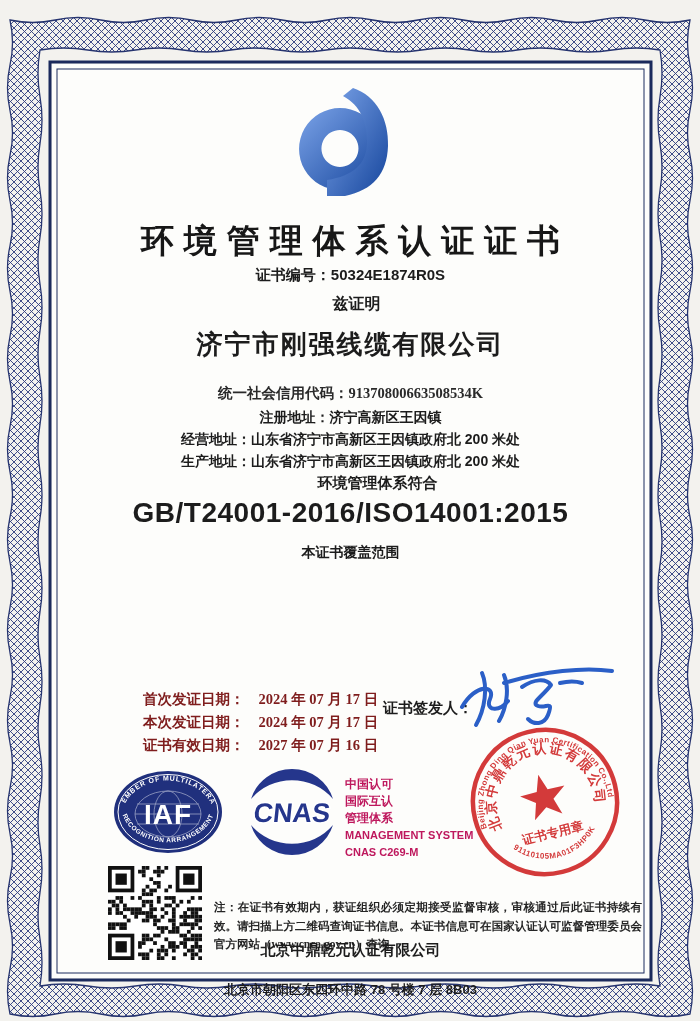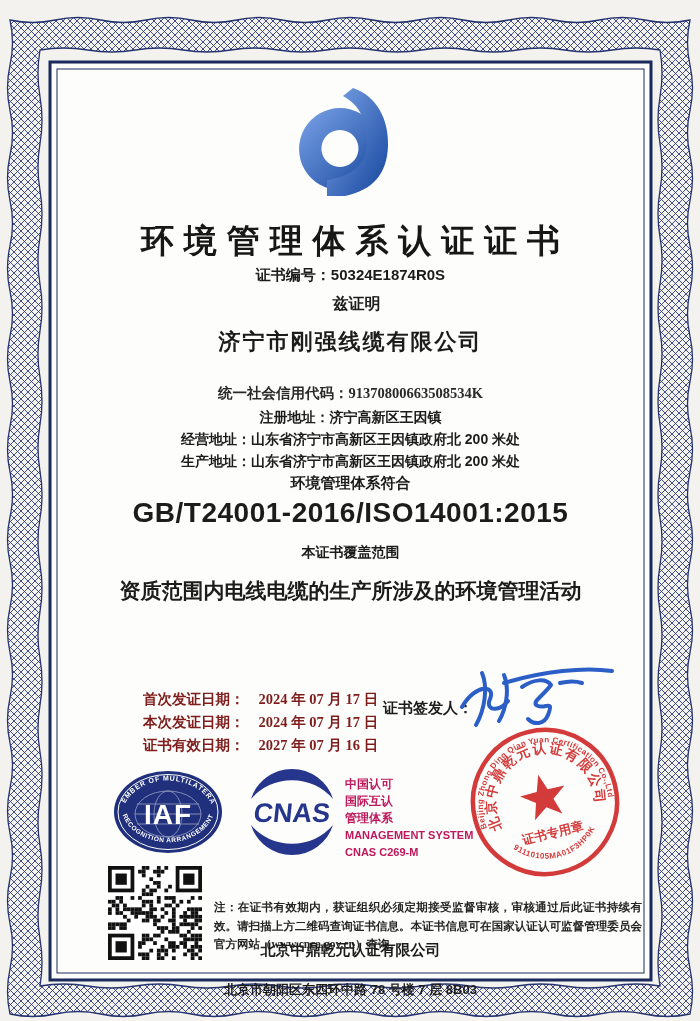--- a/index.html
+++ b/index.html
@@ -9,21 +9,21 @@
     font-family:"Liberation Sans","DejaVu Sans",sans-serif;
     color:#1c1c1c;
   }
   .page{position:absolute;inset:0;}
   .paper{position:absolute;left:52px;top:64px;width:597px;height:914px;background:#fdfdfb;}
   .abs{position:absolute;}
   .ctr{left:52px;width:597px;text-align:center;}
   .title{font-size:33px;font-weight:bold;letter-spacing:0.30em;text-indent:0.30em;color:#171717;}
   .certno{font-size:15px;font-weight:bold;}
   .certify{font-size:16px;font-weight:bold;margin-left:6px;}
-  .company{font-size:22px;font-weight:bold;letter-spacing:2px;}
+  .company{font-size:26px;font-weight:bold;letter-spacing:2px;}
   .credit{font-family:"Liberation Serif","DejaVu Serif",serif;font-size:14.5px;font-weight:bold;color:#2a2a2a;}
   .addr{font-size:14px;font-weight:bold;line-height:22px;}
   .conform{font-size:15px;font-weight:bold;}
   .standard{font-size:28px;font-weight:bold;letter-spacing:0.5px;}
   .scopelabel{font-size:14px;font-weight:bold;}
   .scope{font-size:21px;font-weight:bold;}
   .dates{font-family:"Liberation Serif","DejaVu Serif",serif;font-size:14.5px;font-weight:bold;color:#7f1d1d;}
   .dates .row{display:flex;gap:14px;line-height:23px;}
   .signer{font-size:15px;font-weight:bold;}
   .cnas-lines{font-size:12px;font-weight:bold;line-height:17px;text-align:left;color:#be185d;}
@@ -82,27 +82,26 @@
   <div class="abs ctr addr" style="top:406px;">
     <span>注册地址：</span><span>济宁高新区王因镇</span>
   </div>
   <div class="abs ctr addr" style="top:428px;text-align:center;">
     <span>经营地址：</span><span>山东省济宁市高新区王因镇政府北 200 米处</span>
   </div>
   <div class="abs ctr addr" style="top:450px;">
     <span>生产地址：</span><span>山东省济宁市高新区王因镇政府北 200 米处</span>
   </div>
 
-  <div class="abs ctr conform" style="top:474px;">环境管理体系符合</div>
+  <div class="abs ctr conform" style="top:474px;padding-left:27px;">环境管理体系符合</div>
 
   <div class="abs ctr standard" style="top:497px;text-align:center;">GB/T24001-2016/ISO14001:2015</div>
 
   <div class="abs ctr scopelabel" style="top:544px;">本证书覆盖范围</div>
 
-  <div class="abs ctr scope" style="top:577px;">资质范围内电线电缆的生产所涉及的环境管理活动</div>
 
   <div class="abs dates" style="left:143px;top:688px;">
     <div class="row">
       <span>首次发证日期：</span>
       <span>2024 年 07 月 17 日</span>
     </div>
     <div class="row">
       <span>本次发证日期：</span>
       <span>2024 年 07 月 17 日</span>
     </div>

